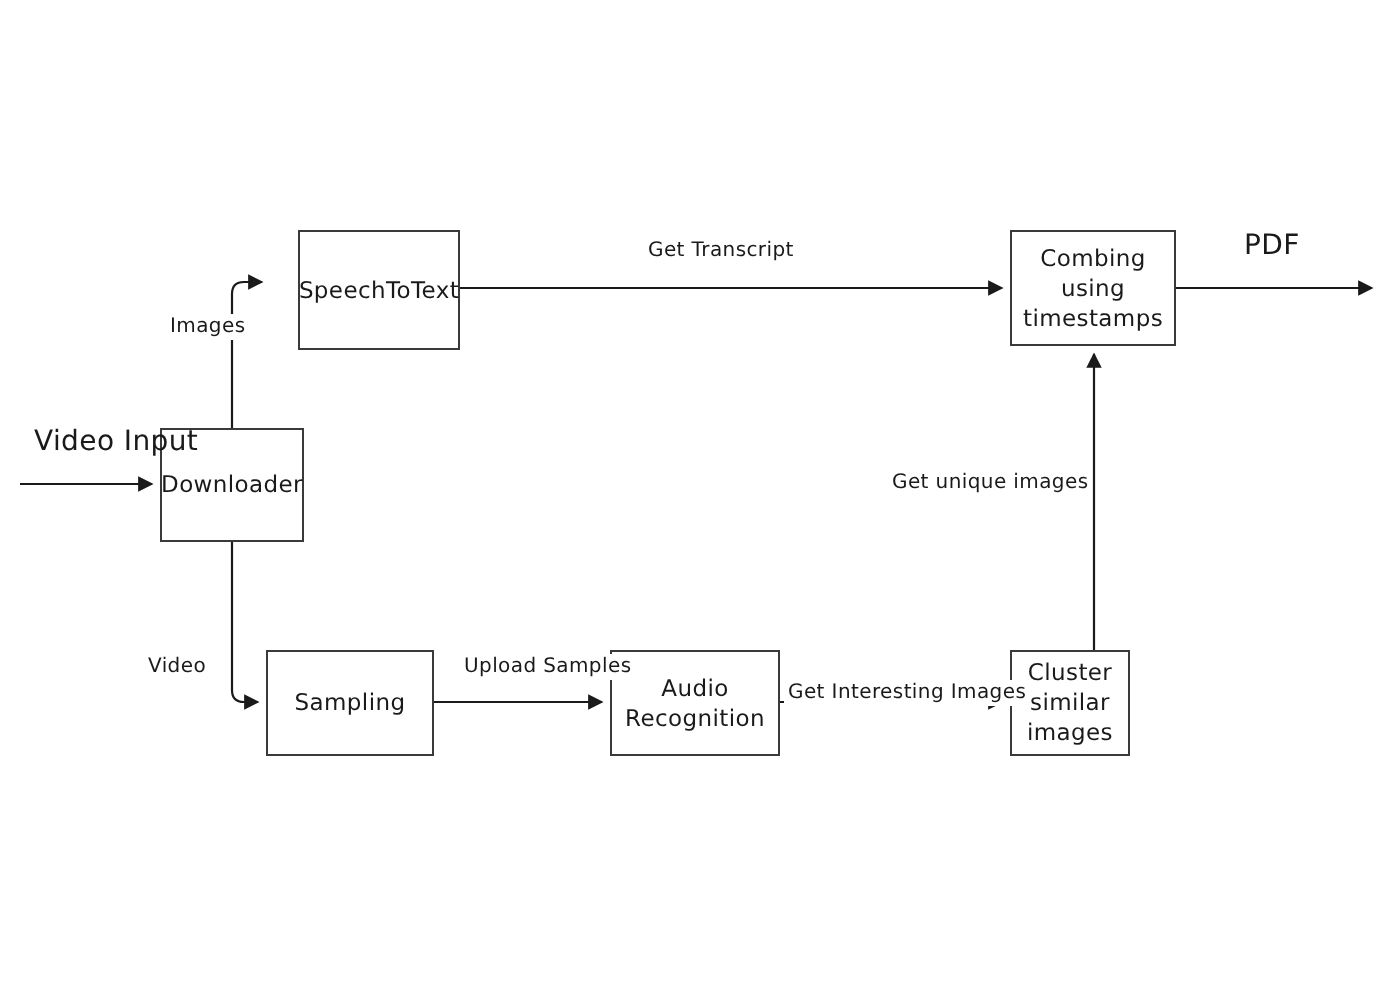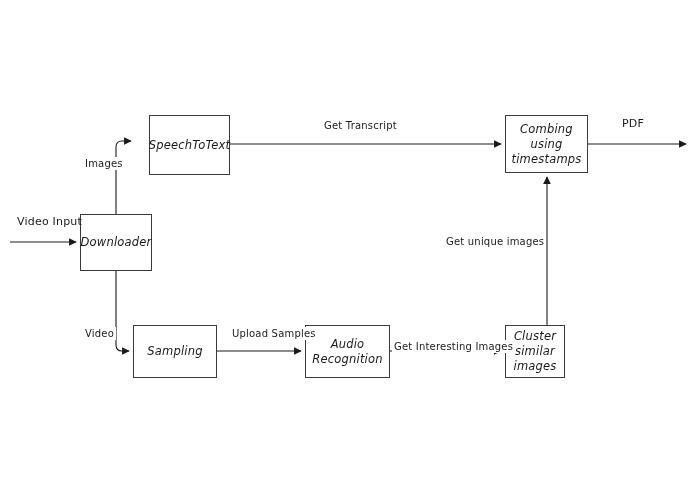--- a/index.html
+++ b/index.html
@@ -31,42 +31,41 @@
     background: #ffffff;
     display: flex;
     align-items: center;
     justify-content: center;
     text-align: center;
     color: #1a1a1a;
     font-size: 11.5px;
     line-height: 15px;
     letter-spacing: 0.2px;
     z-index: 2;
-    font-style: italic;
   }
   .node-label {
     display: block;
     padding: 0 3px;
     white-space: pre-line;
   }
   .edge-label {
     position: absolute;
     color: #1a1a1a;
     font-size: 10px;
     line-height: 13px;
     letter-spacing: 0.2px;
     white-space: nowrap;
     background: #ffffff;
     padding: 0 2px;
     z-index: 3;
   }
   .io-label {
     position: absolute;
     color: #1a1a1a;
-    font-size: 11px;
+    font-size: 14px;
     line-height: 13px;
     letter-spacing: 0.2px;
     white-space: nowrap;
     z-index: 3;
   }
 </style>
 </head>
 <body>
 
 <div id="canvas">
@@ -120,21 +119,21 @@
 Recognition</span>
   </div>
 
   <div class="node" style="left:505px; top:325px; width:60px; height:53px;">
     <span class="node-label">Cluster similar
 images</span>
   </div>
 
   <div class="edge-label" style="left:83px; top:157px;">Images</div>
 
-  <div class="edge-label" style="left:83px; top:327px;">Video</div>
+  <div class="edge-label" style="left:72px; top:327px;">Video</div>
 
   <div class="edge-label" style="left:322px; top:119px;">Get Transcript</div>
 
   <div class="edge-label" style="left:230px; top:327px;">Upload Samples</div>
 
   <div class="edge-label" style="left:392px; top:327px;margin-top:13px;">Get Interesting Images</div>
 
   <div class="edge-label" style="left:444px; top:235px;">Get unique images</div>
 
   <div class="io-label" style="left:17px; top:215px;">Video Input</div>

